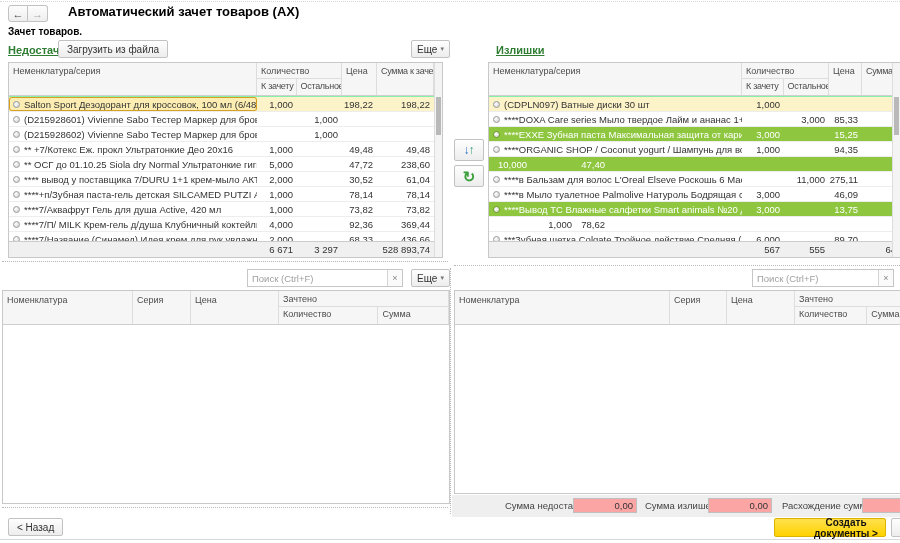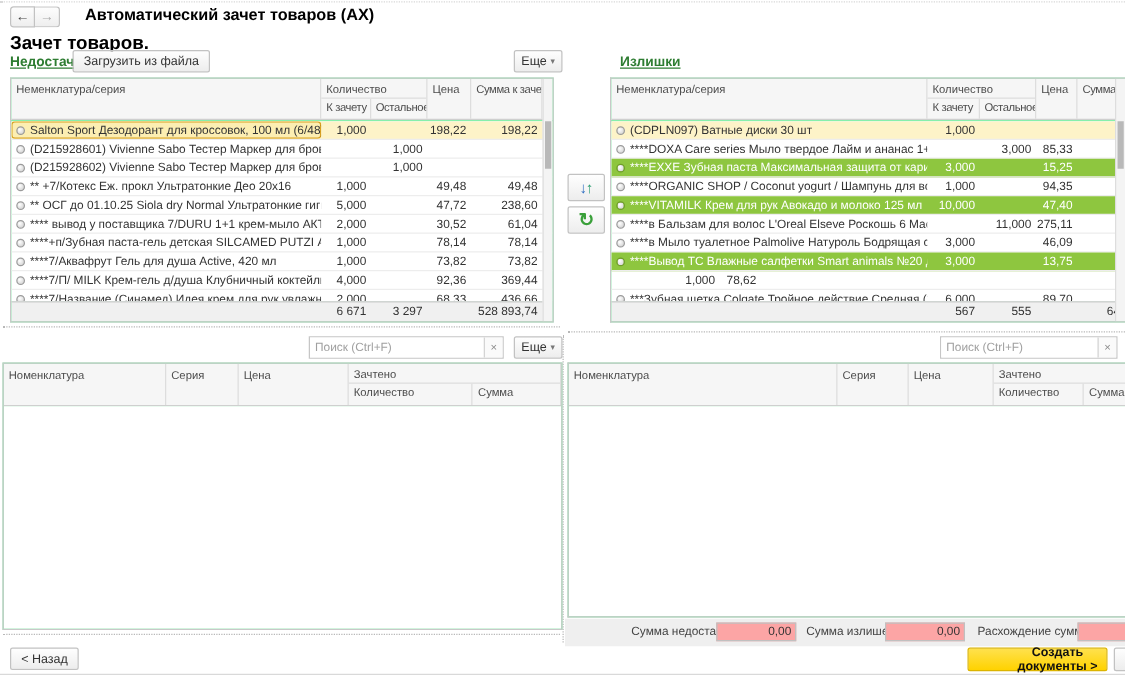--- a/index.html
+++ b/index.html
@@ -92,21 +92,21 @@
     font-size:9.5px; text-align:right; padding:0 3px; line-height:13px; color:#333; }
 
   .yellowbtn { position:absolute; left:774px; top:518px; width:112px; height:19px;
     display:flex; align-items:center; justify-content:center; font-weight:bold; font-size:10px; color:#111;
     border:1px solid #dcb400; border-radius:2px; background:linear-gradient(#ffe14d,#ffd200);padding-left:32px; }
   .sliverbtn { position:absolute; left:891px; top:518px; width:20px; height:19px;
     border:1px solid #c2c2c2; border-radius:2px; background:linear-gradient(#fefefe,#ededed); }
   .backbtn { position:absolute; left:8px; top:518px; }
 
   .title { position:absolute; left:68px; top:4px; font-size:13px; font-weight:bold; color:#000; }
-  .subtitle { position:absolute; left:8px; top:26px; font-size:15px; font-weight:bold; color:#000; }
+  .subtitle { position:absolute; left:8px; top:26px; font-size:10px; font-weight:bold; color:#000; }
 </style>
 </head>
 <body>
 
 <div class="topedge"></div>
 
 <div class="navgrp">
   <div class="navbtn first">
       <span>←</span>
     </div>
@@ -301,24 +301,20 @@
         <div class="cell cname">
           <span class="rowicon"></span>
           <span style="overflow: hidden; white-space: nowrap;">****ORGANIC SHOP / Coconut yogurt / Шампунь для всех типов во…</span>
         </div>
         <div class="cell num c-to">1,000</div>
         <div class="cell num c-rest"></div>
         <div class="cell num c-price">94,35</div>
         <div class="cell num c-sum"></div>
       </div>
       <div class="grow hl-green">
-        <div class="cell cname">
-          <span class="rowicon"></span>
-          <span style="overflow: hidden; white-space: nowrap;">****VITAMILK  Крем для рук Авокадо и молоко 125 мл</span>
-        </div>
         <div class="cell num c-to">10,000</div>
         <div class="cell num c-rest"></div>
         <div class="cell num c-price">47,40</div>
         <div class="cell num c-sum"></div>
       </div>
       <div class="grow">
         <div class="cell cname">
           <span class="rowicon"></span>
           <span style="overflow: hidden; white-space: nowrap;">****в Бальзам для волос L'Oreal Elseve Роскошь 6 Масел (400 мл)</span>
         </div>

